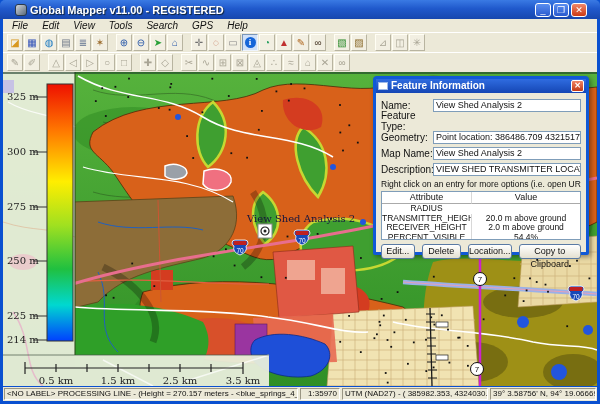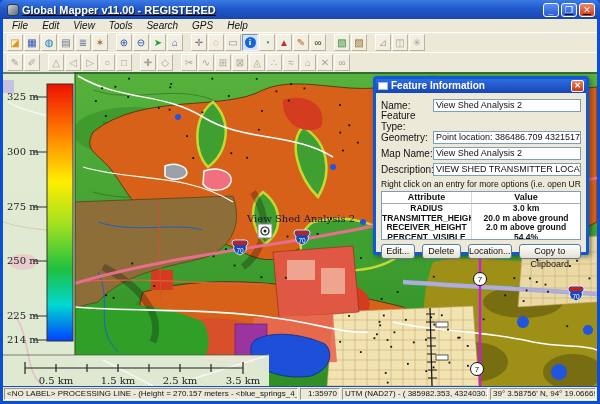--- a/index.html
+++ b/index.html
@@ -2,21 +2,21 @@
 <html><head>
 <meta charset="utf-8">
 <style>
   * { margin:0; padding:0; box-sizing:border-box; }
   body { background:#555; font-family:"Liberation Sans", sans-serif; }
   .window{ position:relative; width:600px; height:404px; background:#0a50d0; overflow:hidden; }
 
   
   .titlebar{ position:absolute; left:0; top:0; width:600px; height:19px;
     background:linear-gradient(180deg,#3a7ae4 0%,#2059cc 45%,#1747ae 100%);
-    border-radius:5px 5px 0 0; display:flex; align-items:center; padding:0 5px;text-decoration:underline; }
+    border-radius:5px 5px 0 0; display:flex; align-items:center; padding:0 13px; }
   .app-icon{ width:12px; height:12px; border-radius:3px; margin:0 3px 0 2px;
     background:linear-gradient(135deg,#cfd4da,#5a6a7a); border:1px solid #2a3a4a; }
   .title-text{ color:#fff; font-size:11px; font-weight:bold; text-shadow:1px 1px 1px #123;
     flex:1; white-space:nowrap; overflow:hidden; }
   .winbtns{ display:flex; gap:2px; }
   .winbtn{ width:16px; height:14px; border-radius:3px; border:1px solid #fff;
     background:linear-gradient(180deg,#5a8ef0,#2a5ace); color:#fff; font-size:9px;
     line-height:12px; text-align:center; }
   .winbtn.close{ background:linear-gradient(180deg,#f0876a,#cc3a14); }
 
@@ -59,21 +59,21 @@
   .dlg-close{ width:13px; height:12px; border:1px solid #fff; border-radius:2px;
     background:linear-gradient(180deg,#ef8465,#c23814); color:#fff; font-size:8px;
     font-weight:bold; line-height:10px; text-align:center; }
   .dlg-body{ padding:4px 5px 0 5px; }
   .fld{ display:flex; align-items:center; height:16px; }
   .fld .lab{ width:52px; font-size:10px; color:#111; }
   .fld .box{ flex:1; height:13px; background:#fff; border:1px solid #7f9db9;
     font-size:9px; line-height:11px; padding:0 2px; white-space:nowrap; overflow:hidden; color:#111; }
   .hint{ font-size:8.5px; color:#111; margin:2px 0 2px 0; white-space:nowrap; overflow:hidden; }
   .attr-table{ border:1px solid #7f9db9; background:#fff; height:49px; overflow:hidden; }
-  .attr-row{ display:flex;font-weight:bold; }
+  .attr-row{ display:flex; }
   .attr-row .c1{ width:45%; text-align:center; font-size:8.5px; line-height:9.5px; color:#111;
     white-space:nowrap; overflow:hidden;}
   .attr-row .c2{ width:55%; text-align:center; font-size:8.5px; line-height:9.5px; color:#111;
     border-left:1px solid #d8d8d8; white-space:nowrap; overflow:hidden;}
   .attr-head .c1,.attr-head .c2{ font-size:9px; line-height:11px; border-bottom:1px solid #aaa; }
   .dlg-btns{ display:flex; gap:7px; margin-top:4px; }
   .dlg-btn{ height:15px; font-size:9px; line-height:13px; text-align:center; color:#111;
     background:linear-gradient(180deg,#ffffff,#e4e0d0); border:1px solid #5a7aa4; border-radius:3px; }
   .dlg-btn.b0{width:46px;text-align:center;} .dlg-btn.b1{width:54px;} .dlg-btn.b2{width:50px;} .dlg-btn.b3{width:86px;}
 
@@ -602,21 +602,20 @@
           </div>
         </div>
       <div class="hint">Right click on an entry for more options (i.e. open URL, etc.)</div>
       <div class="attr-table" id="attr-table">
           <div class="attr-row attr-head">
             <div class="c1">Attribute</div>
             <div class="c2">Value</div>
           </div>
           <div class="attr-row">
             <div class="c1">RADIUS</div>
-            <div class="c2">3.0 km</div>
           </div>
           <div class="attr-row">
             <div class="c1">TRANSMITTER_HEIGHT</div>
             <div class="c2">20.0 m above ground</div>
           </div>
           <div class="attr-row">
             <div class="c1">RECEIVER_HEIGHT</div>
             <div class="c2">2.0 m above ground</div>
           </div>
           <div class="attr-row">

